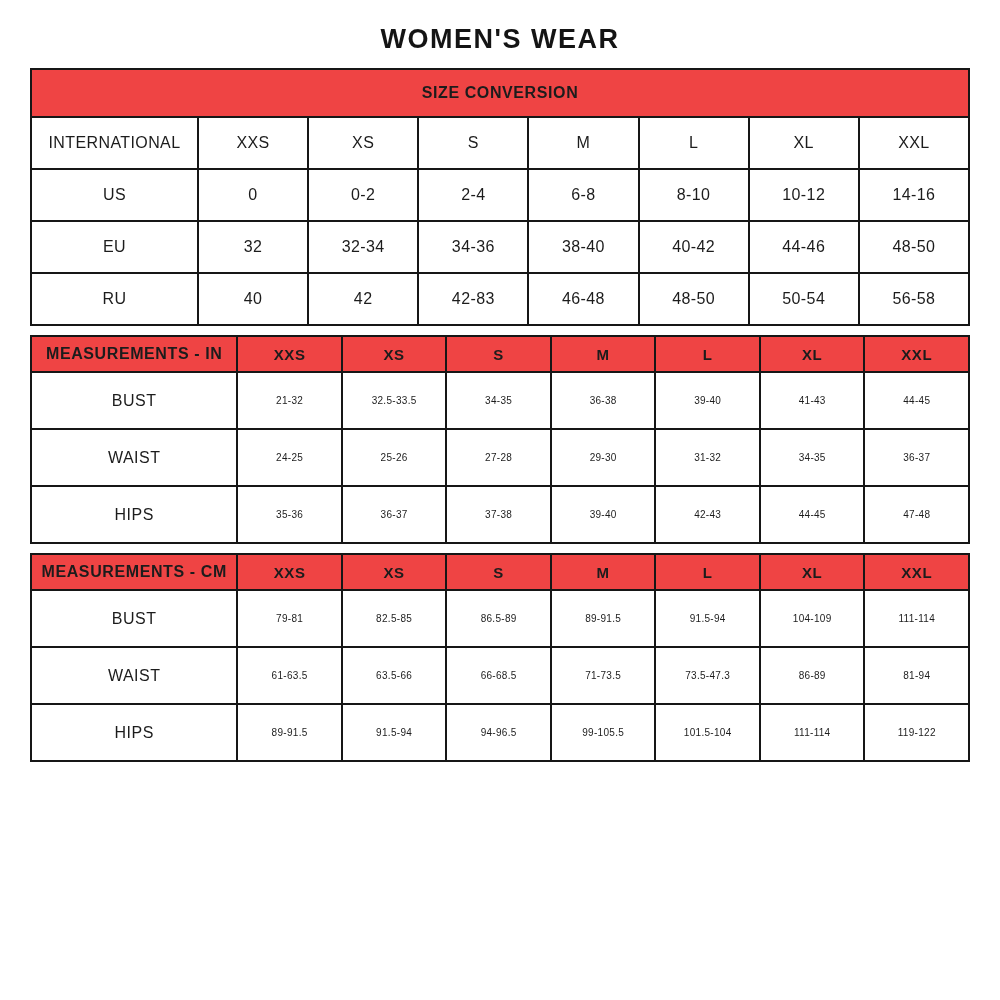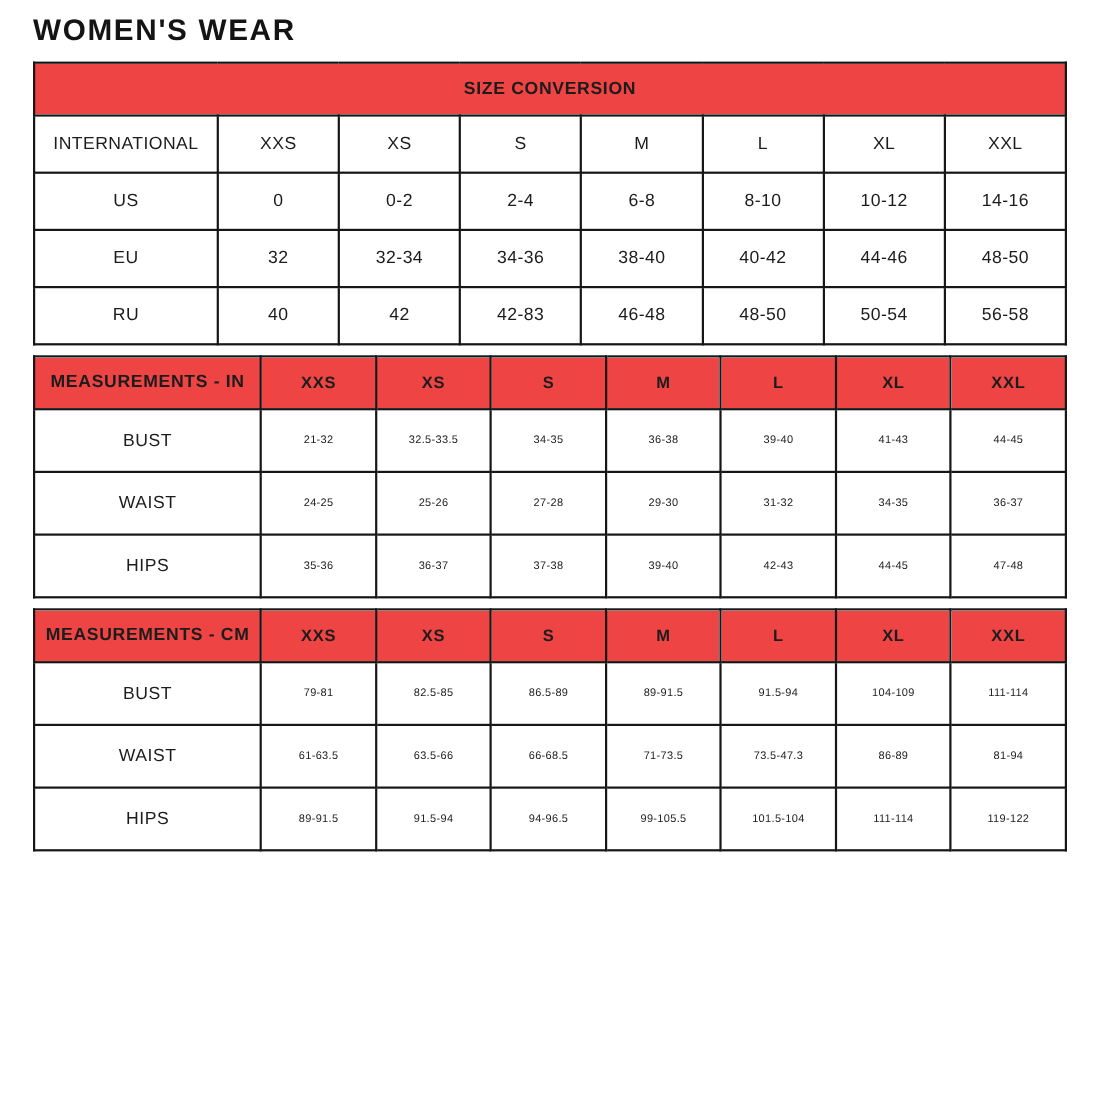--- a/index.html
+++ b/index.html
@@ -5,24 +5,25 @@
   * { box-sizing: border-box; }
   html, body { margin: 0; padding: 0; }
   body {
     width: 1000px; height: 1000px;
     background: #ffffff;
     font-family: "Liberation Sans", sans-serif;
     color: #1c1c1c;
   }
   .page { width: 1000px; height: 1000px; padding: 12px 30px 15px; }
   .title {
+    text-align: center;
     font-size: 27px;
     font-weight: 700;
     letter-spacing: 1.5px;
-    margin: 0 0 13px;
+    margin: 12px 0 13px;
     color: #141414;
   }
   table.tbl {
     width: 100%;
     border-collapse: collapse;
     table-layout: fixed;
   }
   .tbl th, .tbl td {
     border: 2px solid #161616;
     text-align: center;
@@ -37,21 +38,21 @@
     letter-spacing: 0.6px;
     font-size: 16px;
   }
   
   .tbl-conv thead th { height: 48px; }
   .tbl-conv tbody td { height: 52px; font-size: 16px; letter-spacing: 0.4px; }
   .tbl-conv col.c-label { width: 17.8%; }
   .tbl-conv col.c-data  { width: 11.742857%; }
   
   .tbl-meas { margin-top: 9px; }
-  .tbl-meas thead th { height: 48px; }
+  .tbl-meas thead th { height: 36px; }
   .tbl-meas thead th.size-col { font-size: 15px; }
   .tbl-meas tbody td { height: 57px; font-size: 10px; letter-spacing: 0.3px; }
   .tbl-meas tbody td.row-label { font-size: 16px; letter-spacing: 0.5px; }
   .tbl-meas col.c-label { width: 22%; }
   .tbl-meas col.c-data  { width: 11.142857%; }
 </style>
 </head>
 <body>
 
 <div class="page">

